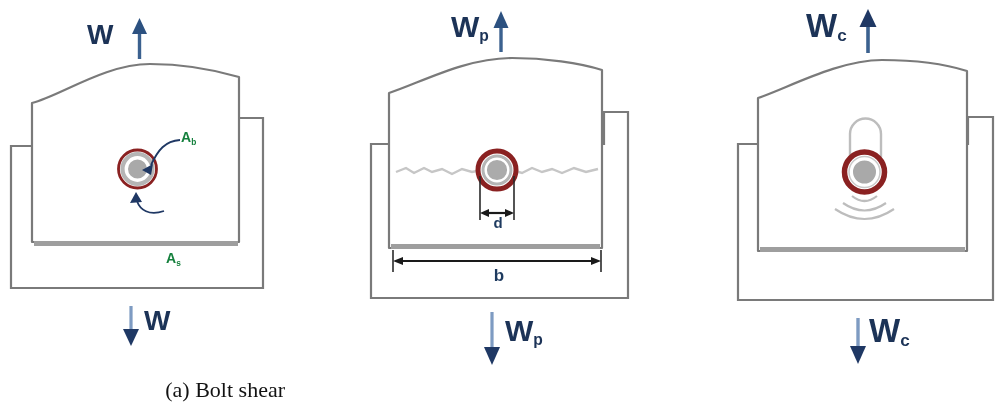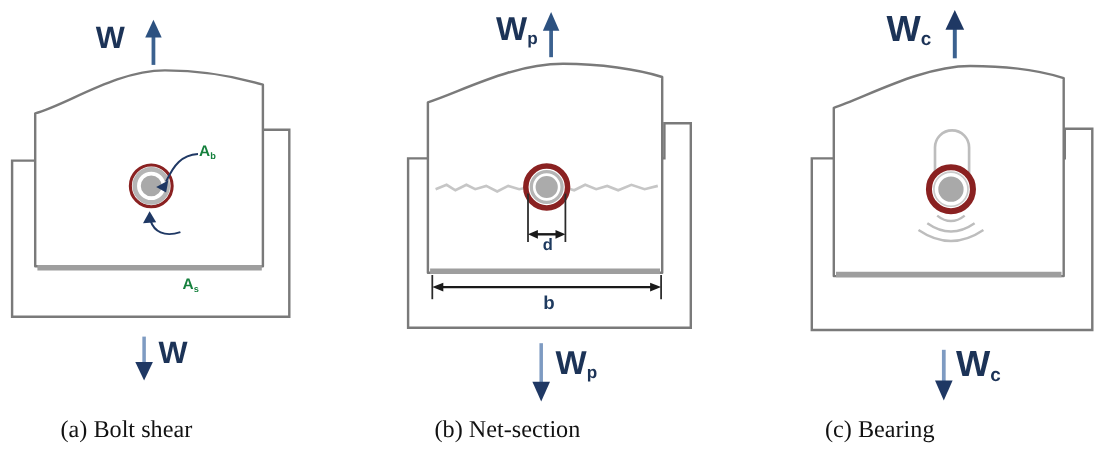--- a/index.html
+++ b/index.html
@@ -5,21 +5,21 @@
   html,body{margin:0;padding:0;background:#fff;}
   .canvas{position:relative;width:1001px;height:409px;background:#ffffff;
           font-family:"Liberation Sans",sans-serif;overflow:hidden;}
   svg.art{position:absolute;left:0;top:0;}
   .flabel{position:absolute;font-weight:bold;color:#1c3357;line-height:1;white-space:nowrap;}
   .flabel .fsub{font-size:.52em;vertical-align:-.24em;}
   .annot{position:absolute;font-weight:bold;color:#15803d;line-height:1;font-size:14px;white-space:nowrap;}
   .annot .fsub{font-size:.6em;vertical-align:-.3em;}
   .dim{position:absolute;font-weight:bold;color:#1e3a5f;line-height:1;transform:translateX(-50%);white-space:nowrap;}
   .caption{position:absolute;font-family:"Liberation Serif",serif;font-size:22px;color:#121212;
-           text-align:left;line-height:1.2;}
+           text-align:right;line-height:1.2;}
 </style>
 </head>
 <body>
 
 <div class="canvas">
 
   <svg class="art" width="1001" height="409" viewBox="0 0 1001 409">
 
     <g>
       <path d="M11,146 L11,288 L263,288 L263,118 L238,118 L238,146 Z" fill="#ffffff" stroke="#7a7a7a" stroke-width="2.2"></path>
@@ -133,21 +133,19 @@
   <div class="caption" style="left:55px;width:230px;top:377px;">(a) Bolt shear</div>
 
   <div class="flabel" style="left:451px;top:12px;font-size:30px;"><span>W</span><span class="fsub">p</span></div>
 
   <div class="flabel" style="left:505px;top:316px;font-size:30px;"><span>W</span><span class="fsub">p</span></div>
 
   <div class="dim" style="left:498px;top:215px;font-size:15px;">d</div>
 
   <div class="dim" style="left:499px;top:267px;font-size:17px;">b</div>
 
-  <div class="caption" style="left:395px;width:230px;top:377px;">(b) Net-section</div>
 
   <div class="flabel" style="left:806px;top:9px;font-size:33px;"><span>W</span><span class="fsub">c</span></div>
 
   <div class="flabel" style="left:869px;top:314px;font-size:33px;"><span>W</span><span class="fsub">c</span></div>
 
-  <div class="caption" style="left:750px;width:220px;top:377px;">(c) Bearing</div>
 
 </div>
 
 </body></html>

